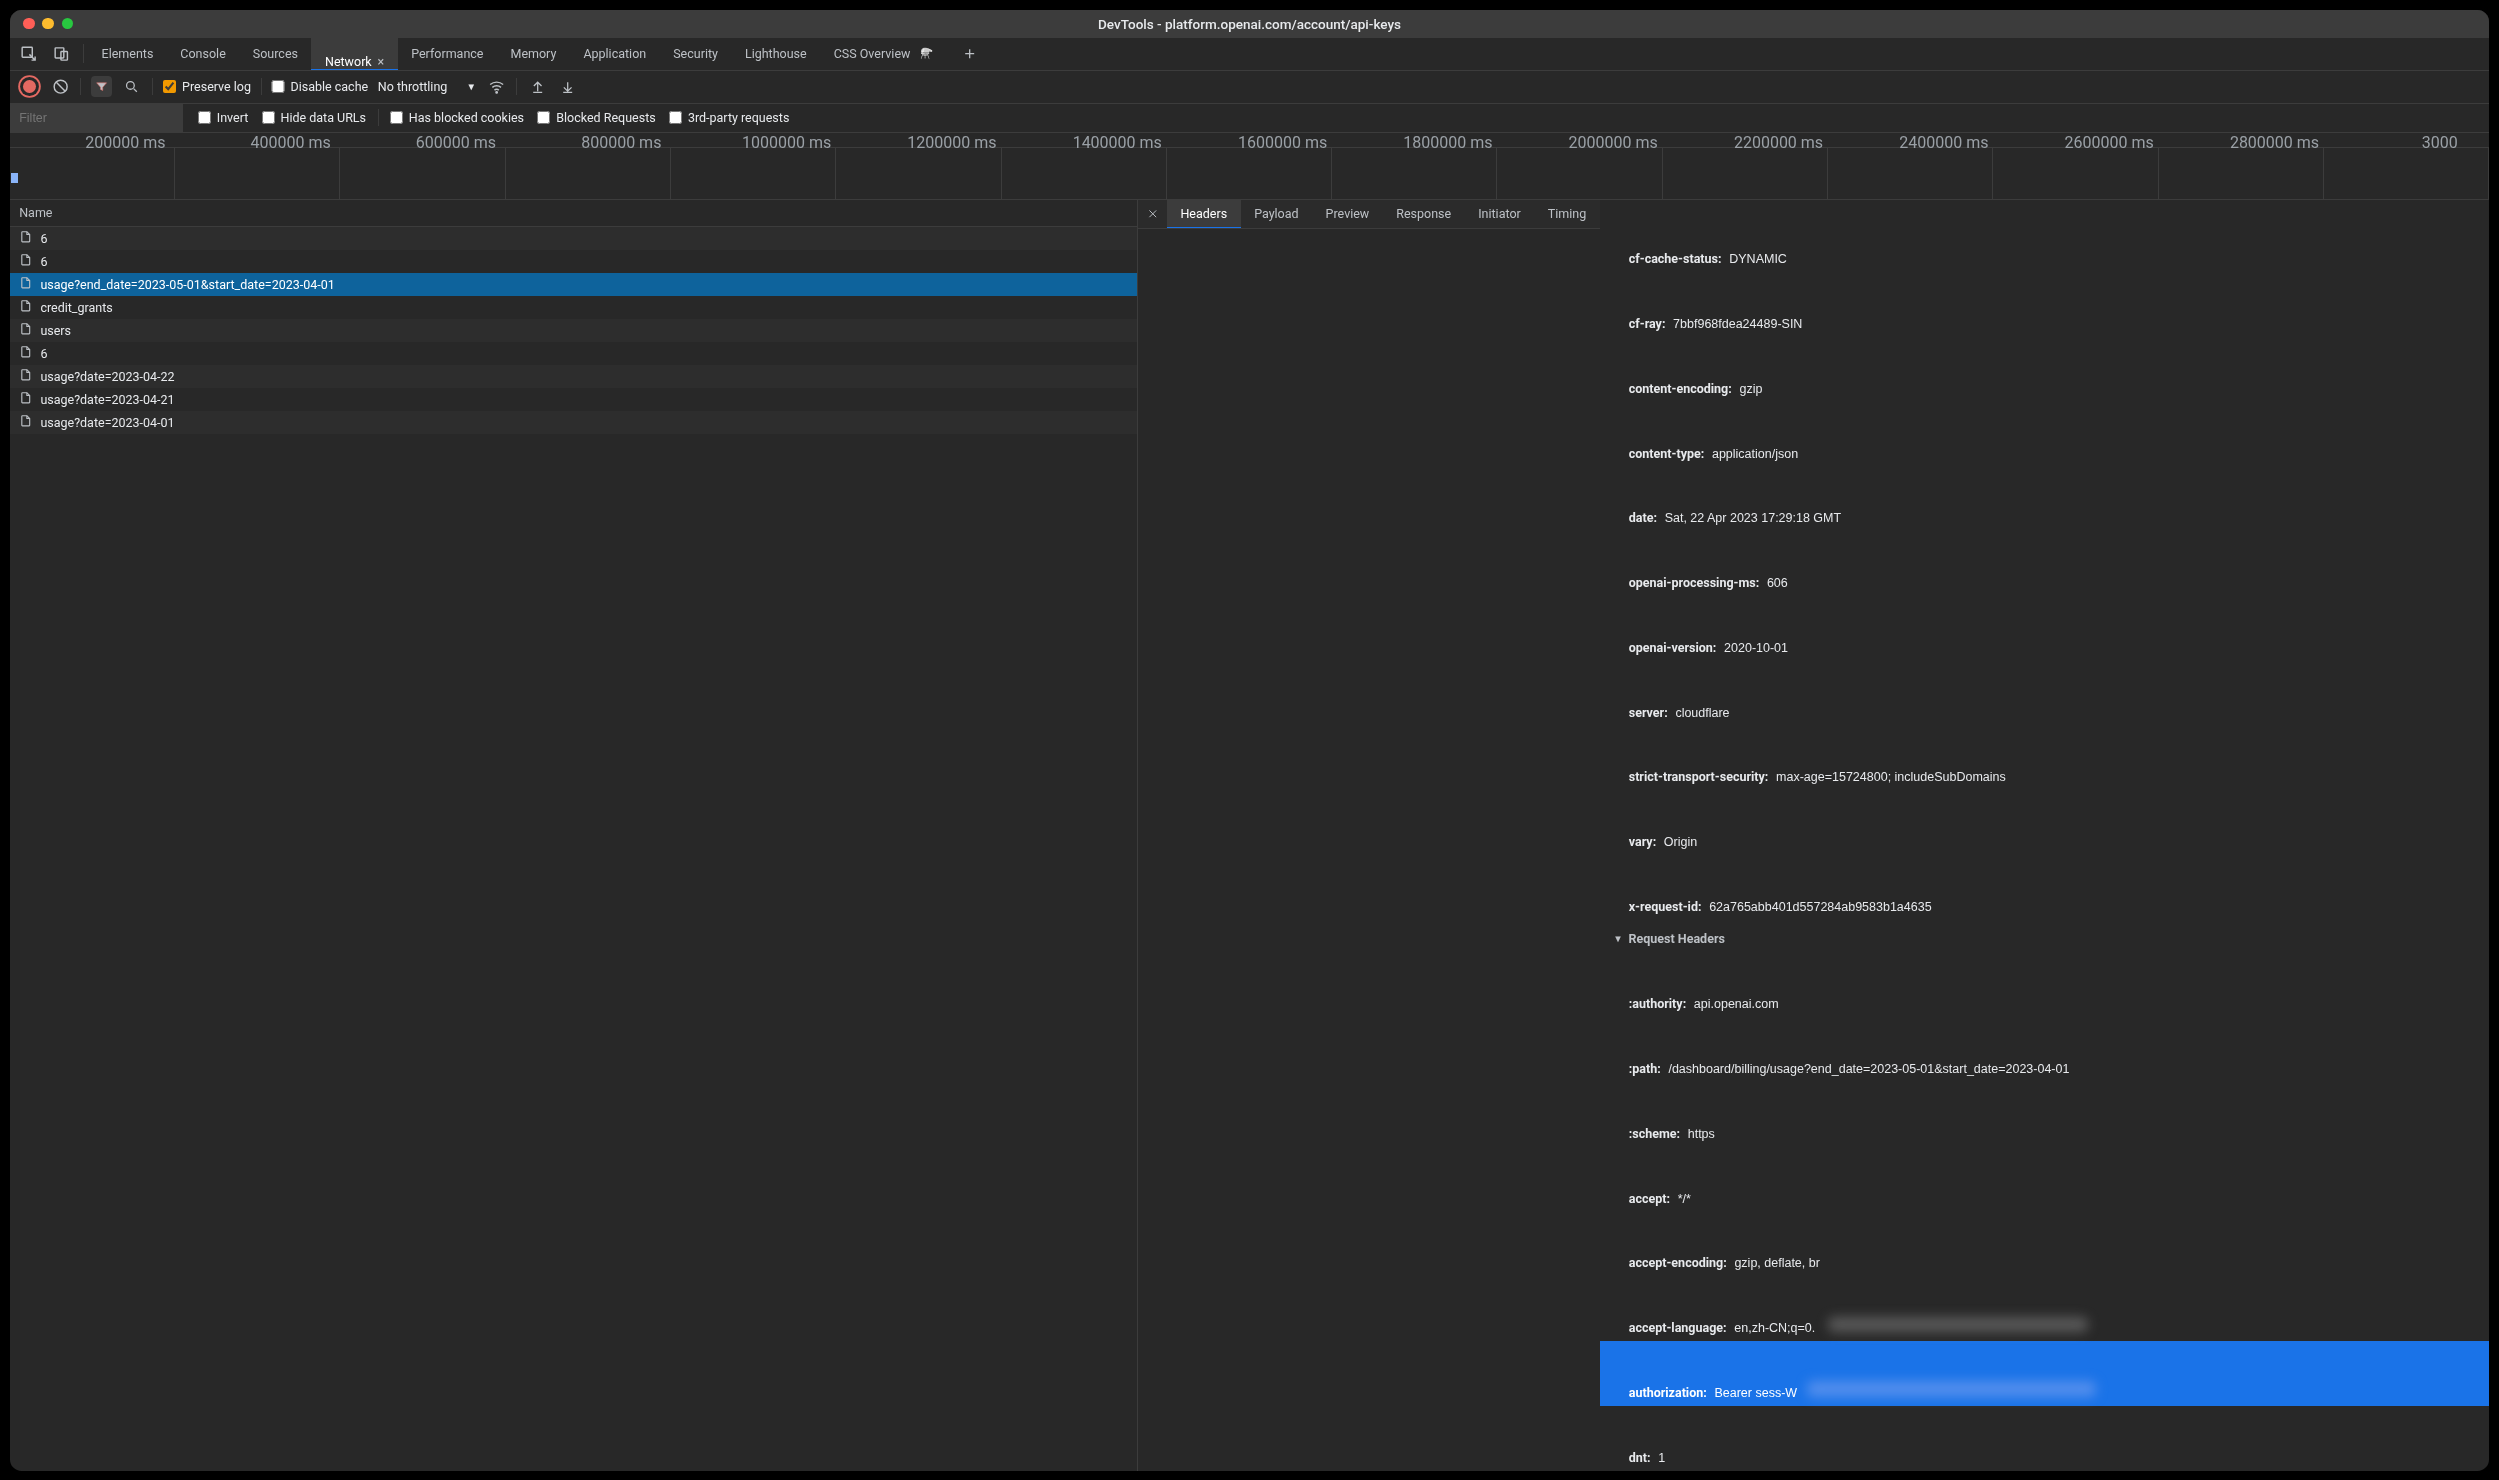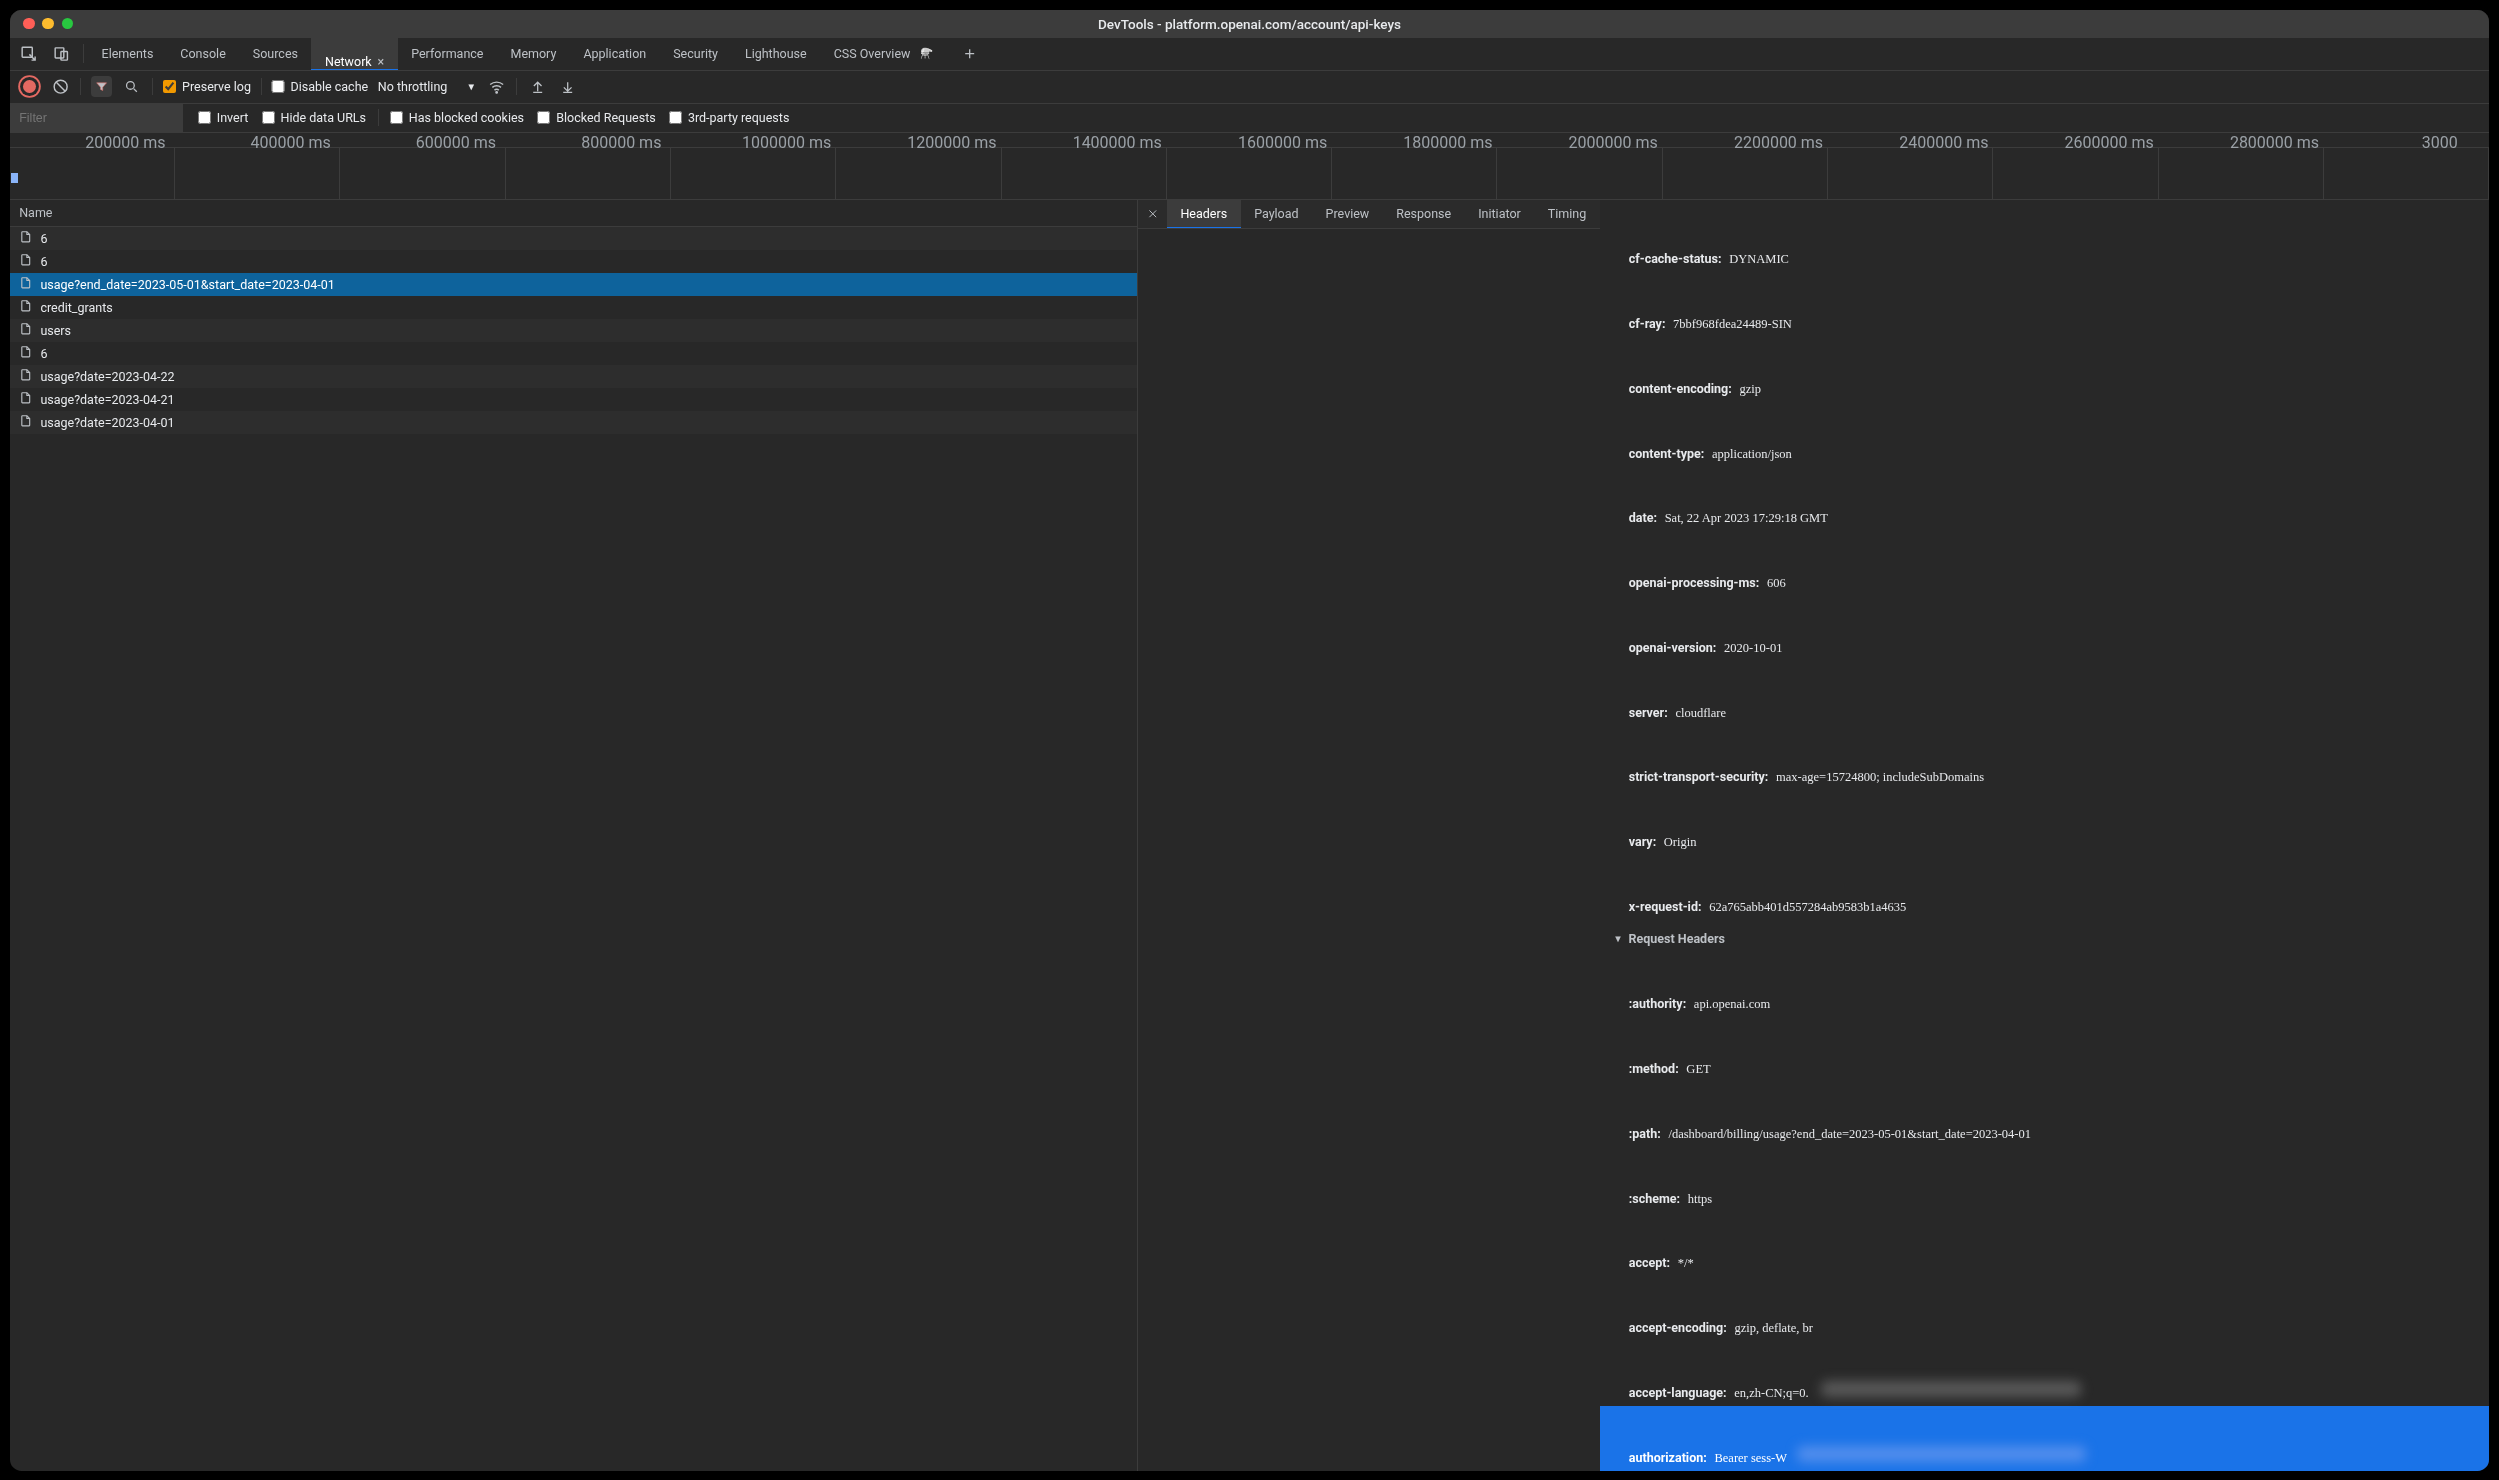--- a/index.html
+++ b/index.html
@@ -195,21 +195,21 @@
     flex:1; overflow-y:auto; padding: 7.7px 0 11.6px 0;
     font-size:12.5px;
   }
   .hdr-row {
     padding: 1.9px 9.6px 1.9px 29px;
     display:flex; gap:7.7px;
     line-height: 21px;
     align-items: baseline;
   }
   .hdr-key { font-weight:700; color:#e8eaed; }
-  .hdr-val { font-family: Liberation Serif, serif; color:#e8eaed; white-space: pre; margin-top: 40px; }
+  .hdr-val { font-family: Liberation Sans, sans-serif; color:#e8eaed; white-space: pre; margin-top: 40px; }
   .section-title {
     padding: 5.8px 9.6px 5.8px 13.5px;
     display:flex; align-items:center; gap:5.8px;
     font-weight:700; color:#bdc1c6;
     margin-top: 5.8px;
   }
   .caret { font-size:9.6px; }
   .hdr-row.highlight {
     background:#1a73e8;
     color:#fff;
@@ -547,24 +547,20 @@
           </div>
           <div class="section-title">
             <span class="caret">▼</span>
             <span>Request Headers</span>
           </div>
           <div class="hdr-row">
             <span class="hdr-key">:authority:</span>
             <span class="hdr-val">api.openai.com</span>
           </div>
           <div class="hdr-row">
-            <span class="hdr-key">:method:</span>
-            <span class="hdr-val">GET</span>
-          </div>
-          <div class="hdr-row">
             <span class="hdr-key">:path:</span>
             <span class="hdr-val">/dashboard/billing/usage?end_date=2023-05-01&amp;start_date=2023-04-01</span>
           </div>
           <div class="hdr-row">
             <span class="hdr-key">:scheme:</span>
             <span class="hdr-val">https</span>
           </div>
           <div class="hdr-row">
             <span class="hdr-key">accept:</span>
             <span class="hdr-val">*/*</span>

